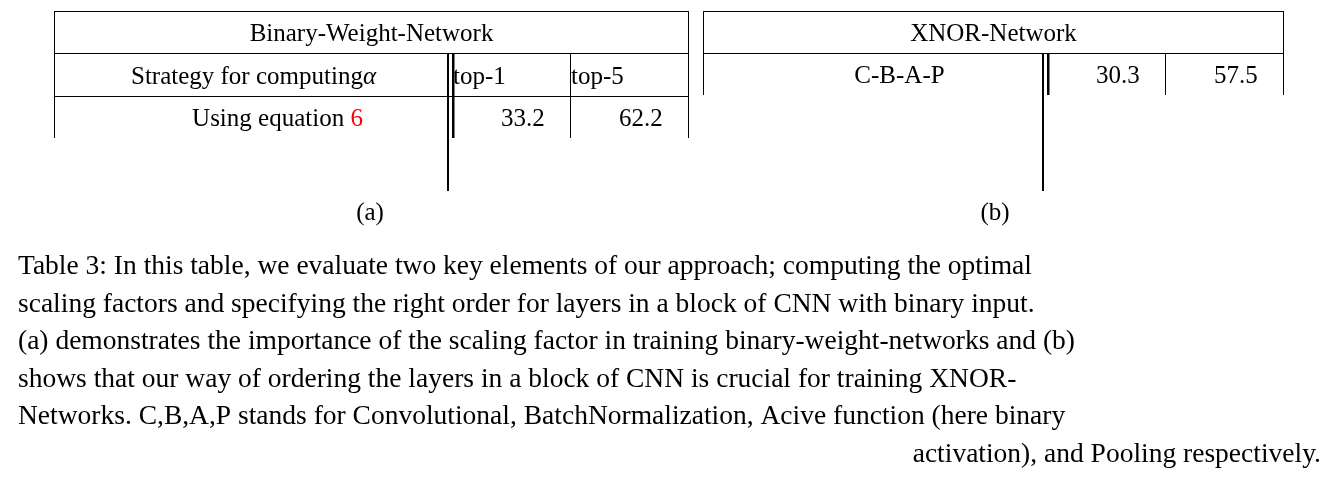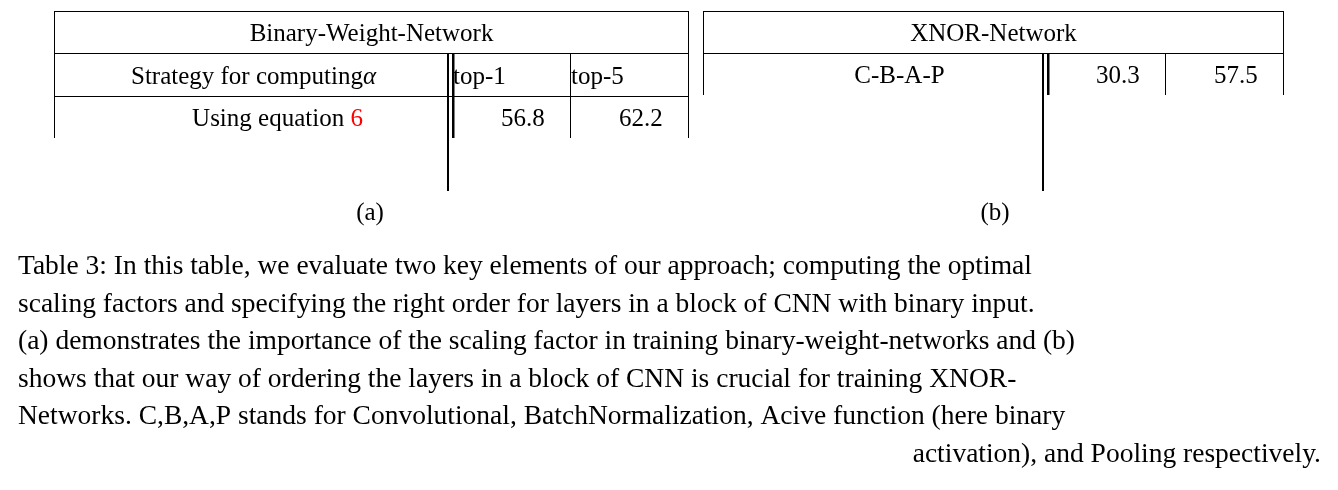--- a/index.html
+++ b/index.html
@@ -130,21 +130,21 @@
         <tr>
           <td class="title-cell" colspan="3">Binary-Weight-Network</td>
         </tr>
         <tr>
           <td class="lbl h-row"><span>Strategy for computing</span><span class="alpha">α</span></td>
           <td class="num h-row dbl-left">top-1</td>
           <td class="num h-row">top-5</td>
         </tr>
         <tr class="body-row-first">
           <td class="lbl b-row"><span>Using equation </span><span class="redref">6</span></td>
-          <td class="num b-row dbl-left">56.8</td>
+          <td class="num b-row dbl-left">33.2</td>
           <td class="num b-row">62.2</td>
         </tr>
       </tbody>
     </table>
     <div class="rule-gap" style="left:393px; height:137px;"></div>
   </div>
 
   <div class="tbl-wrap" id="tbl-b-wrap">
     <table class="paper-table">
       <colgroup>

